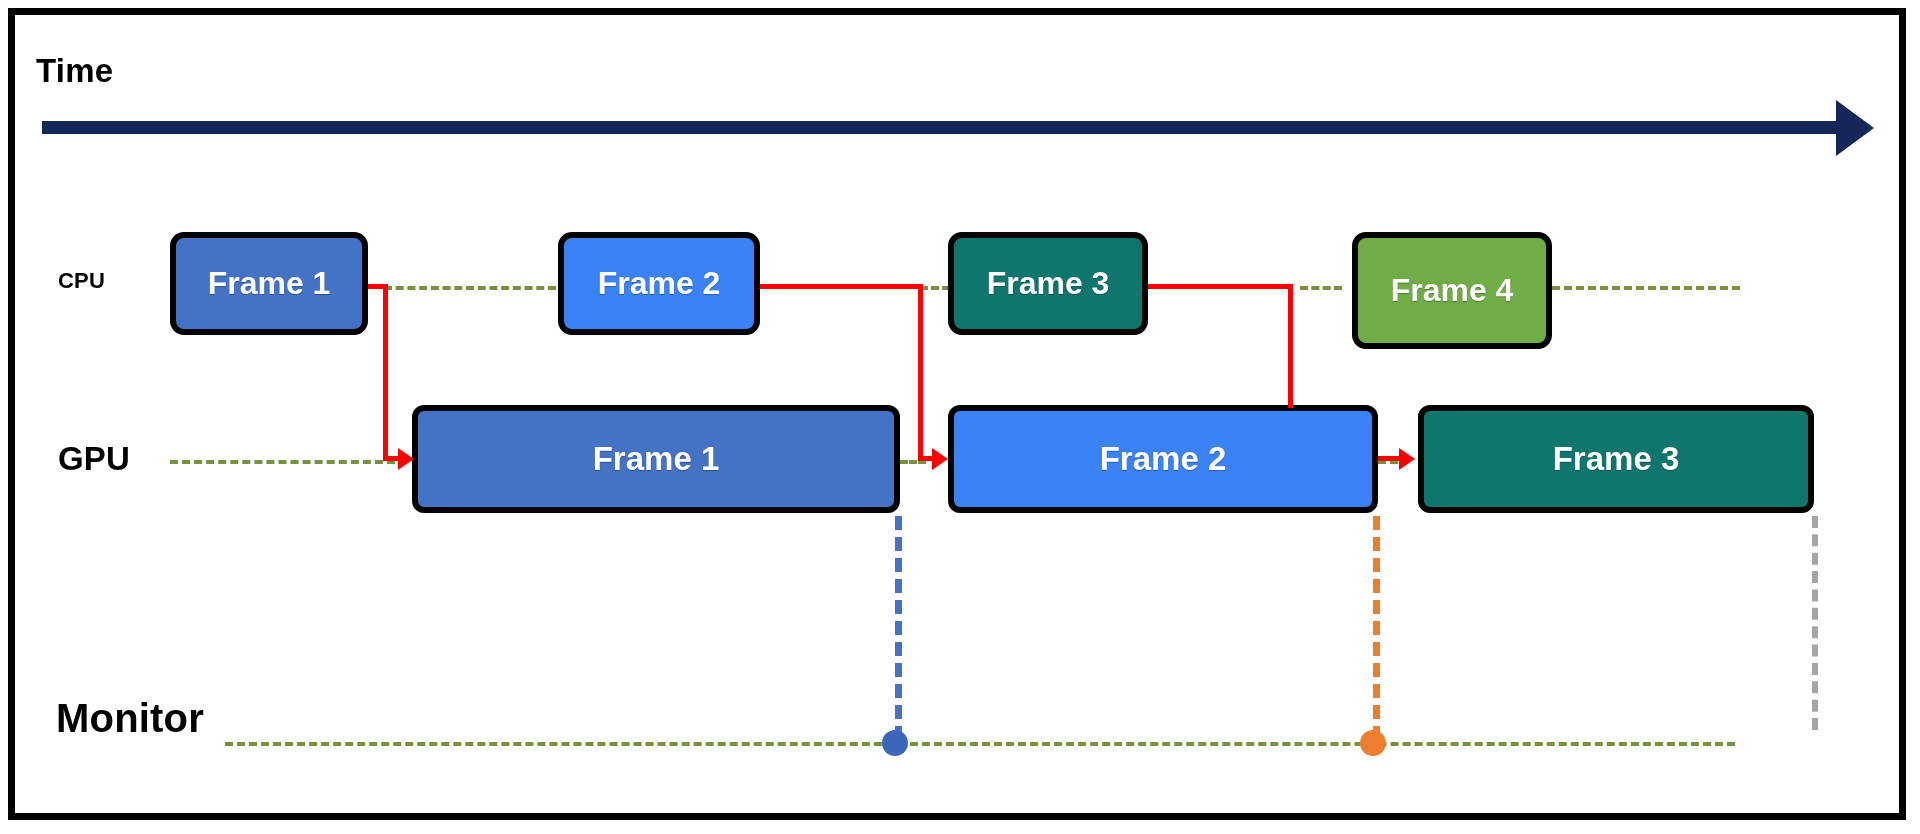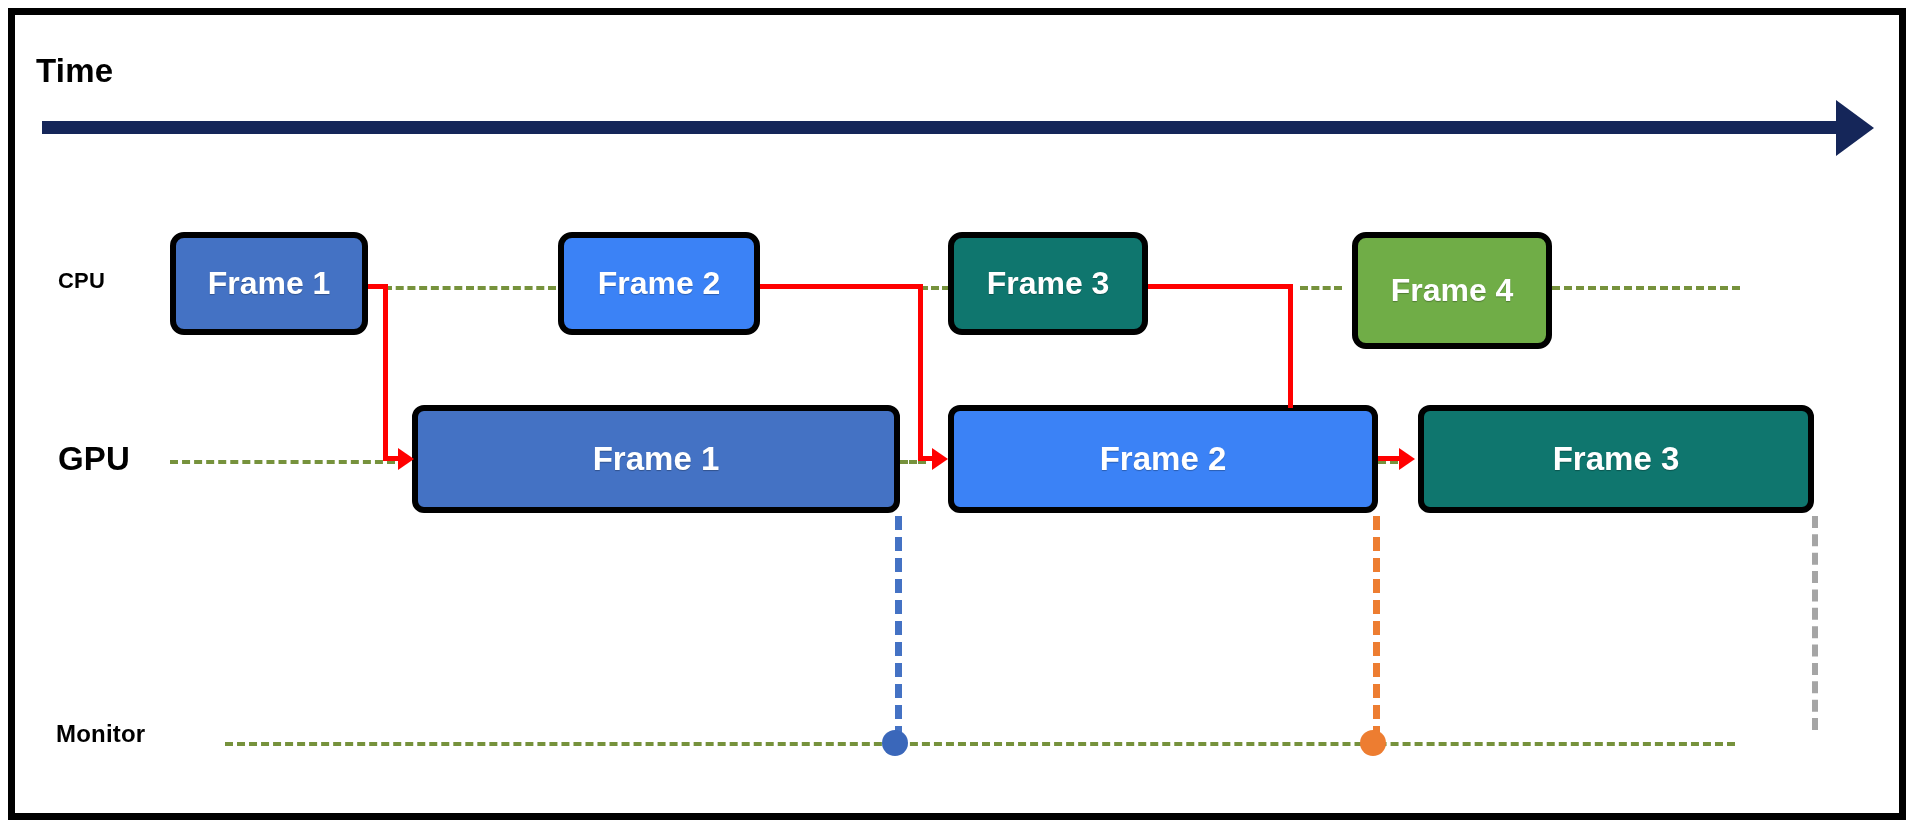--- a/index.html
+++ b/index.html
@@ -12,21 +12,21 @@
     border:7px solid #000000;background:#ffffff;box-sizing:border-box;
   }
 
   .lbl{
     position:absolute;font-weight:bold;color:#000000;
     white-space:nowrap;letter-spacing:.2px;
   }
   #time-label{left:36px;top:52px;font-size:33px;}
   #cpu-label{left:58px;top:268px;font-size:22px;}
   #gpu-label{left:58px;top:440px;font-size:33px;}
-  #monitor-label{left:56px;top:720px;font-size:24px;}
+  #monitor-label{left:56px;top:696px;font-size:40px;}
 
   
   .time-arrow-line{
     position:absolute;left:42px;top:121px;width:1800px;height:13px;
     background:#152659;
   }
   .time-arrow-head{
     position:absolute;left:1836px;top:100px;width:0;height:0;
     border-top:28px solid transparent;border-bottom:28px solid transparent;
     border-left:38px solid #152659;

